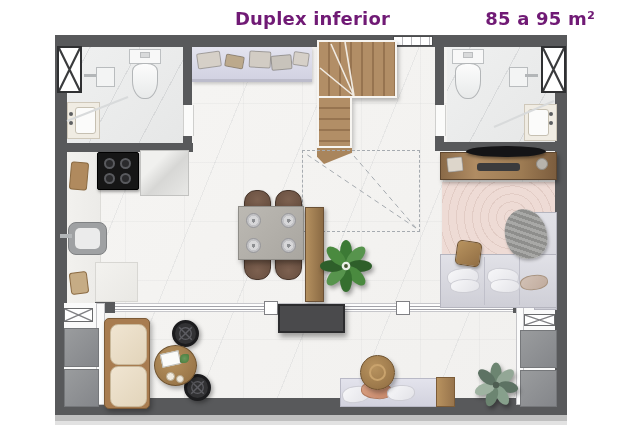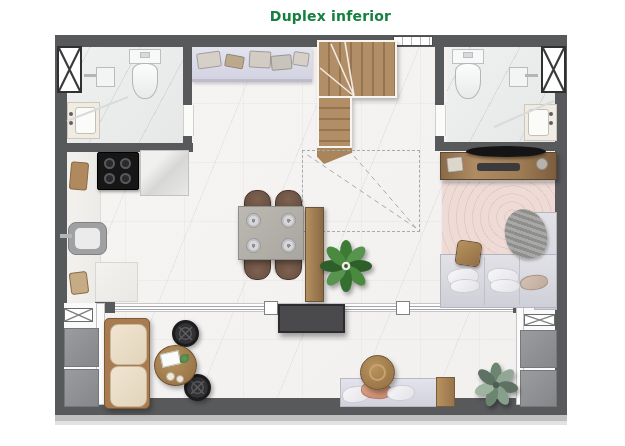--- a/index.html
+++ b/index.html
@@ -1,19 +1,19 @@
 <!DOCTYPE html>
 <html style="--wall: #58595b; --floor: #f4f3f1; --bath-floor: #ebecec; --counter-lavender: #d2d2e2; --wood: #a9855c; --rug-pink: #eedbd5; --sofa-beige: #e2d4ba; --bench-lilac: #d2d2de; --bed-gray: #cfcfd7; --cooktop-black: #161616; --tv-panel: #4a4a4c; --plant-green: #4a8040; --plant-sage: #7e9183; --band-gray: #bfbfbf;"><head>
 <meta charset="utf-8">
 <style>
   html,body{margin:0;padding:0;background:#ffffff;}
   .stage{position:relative;width:625px;height:446px;background:#fff;overflow:hidden;
          font-family:"DejaVu Sans","Liberation Sans",sans-serif;}
   .abs{position:absolute;}
-  .hdr{position:absolute;top:8px;font-size:14px;font-weight:bold;color:#15803d;letter-spacing:.2px;margin-left:18px;}
+  .hdr{position:absolute;top:8px;font-size:18px;font-weight:bold;color:#701a75;letter-spacing:.2px;}
   .hdr.title{left:50%;transform:translateX(-50%);}
   .hdr.area{right:30px;}
 
   
   .floor-main{background:
     repeating-linear-gradient(112deg, rgba(185,188,192,0) 0 34px, rgba(185,188,192,.22) 34px 35px, rgba(185,188,192,0) 35px 73px),
     repeating-linear-gradient(0deg, rgba(170,172,176,0) 0 58px, rgba(170,172,176,.10) 58px 59px),
     repeating-linear-gradient(90deg, rgba(170,172,176,0) 0 58px, rgba(170,172,176,.10) 58px 59px),
     linear-gradient(135deg,#f6f5f3,#f1f0ee);}
   .floor-bath{background:
@@ -111,20 +111,21 @@
   .ring{position:absolute;border:2px solid #c9a36d;border-radius:50%;}
   .plant{filter:drop-shadow(2px 3px 2px rgba(0,0,0,.35));}
   .overlay{position:absolute;left:0;top:0;pointer-events:none;}
 </style>
 </head>
 <body>
 
 <div class="stage">
 
   <div class="hdr title">Duplex inferior</div>
+  <div class="hdr area">85 a 95 m²</div>
 
   <div class="abs floor-main" style="left:67px;top:47px;width:488px;height:351px;"></div>
   <div class="abs floor-bath" style="left:67px;top:47px;width:116px;height:96px;"></div>
   <div class="abs floor-bath" style="left:447px;top:47px;width:108px;height:95px;"></div>
   <div class="abs counter-strip" style="left:67px;top:150px;width:33px;height:153px;"></div>
   <div class="abs rug" style="left:442px;top:182px;width:113px;height:118px;"></div>
 
   <div class="abs wall" style="left:55px;top:35px;width:512px;height:12px;"></div>
   <div class="abs wall" style="left:55px;top:35px;width:12px;height:380px;"></div>
   <div class="abs wall" style="left:555px;top:35px;width:12px;height:380px;"></div>

